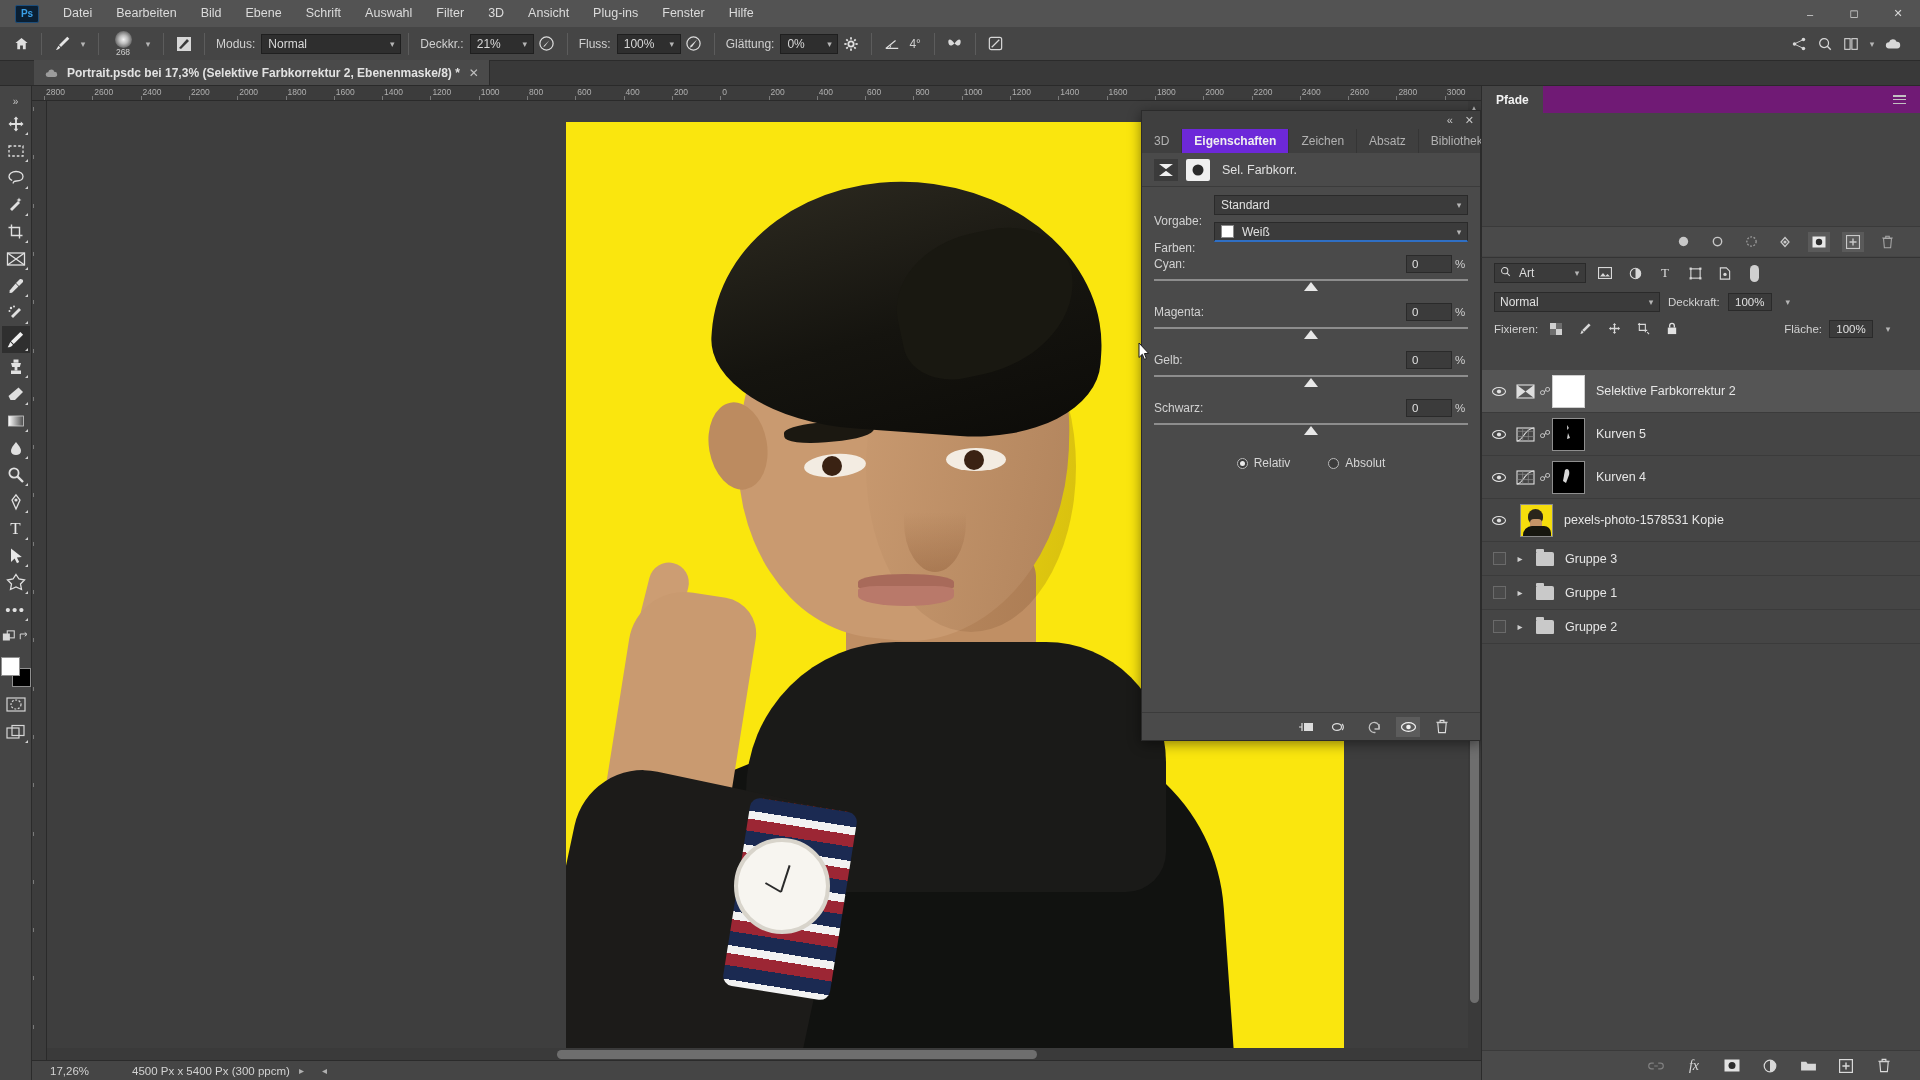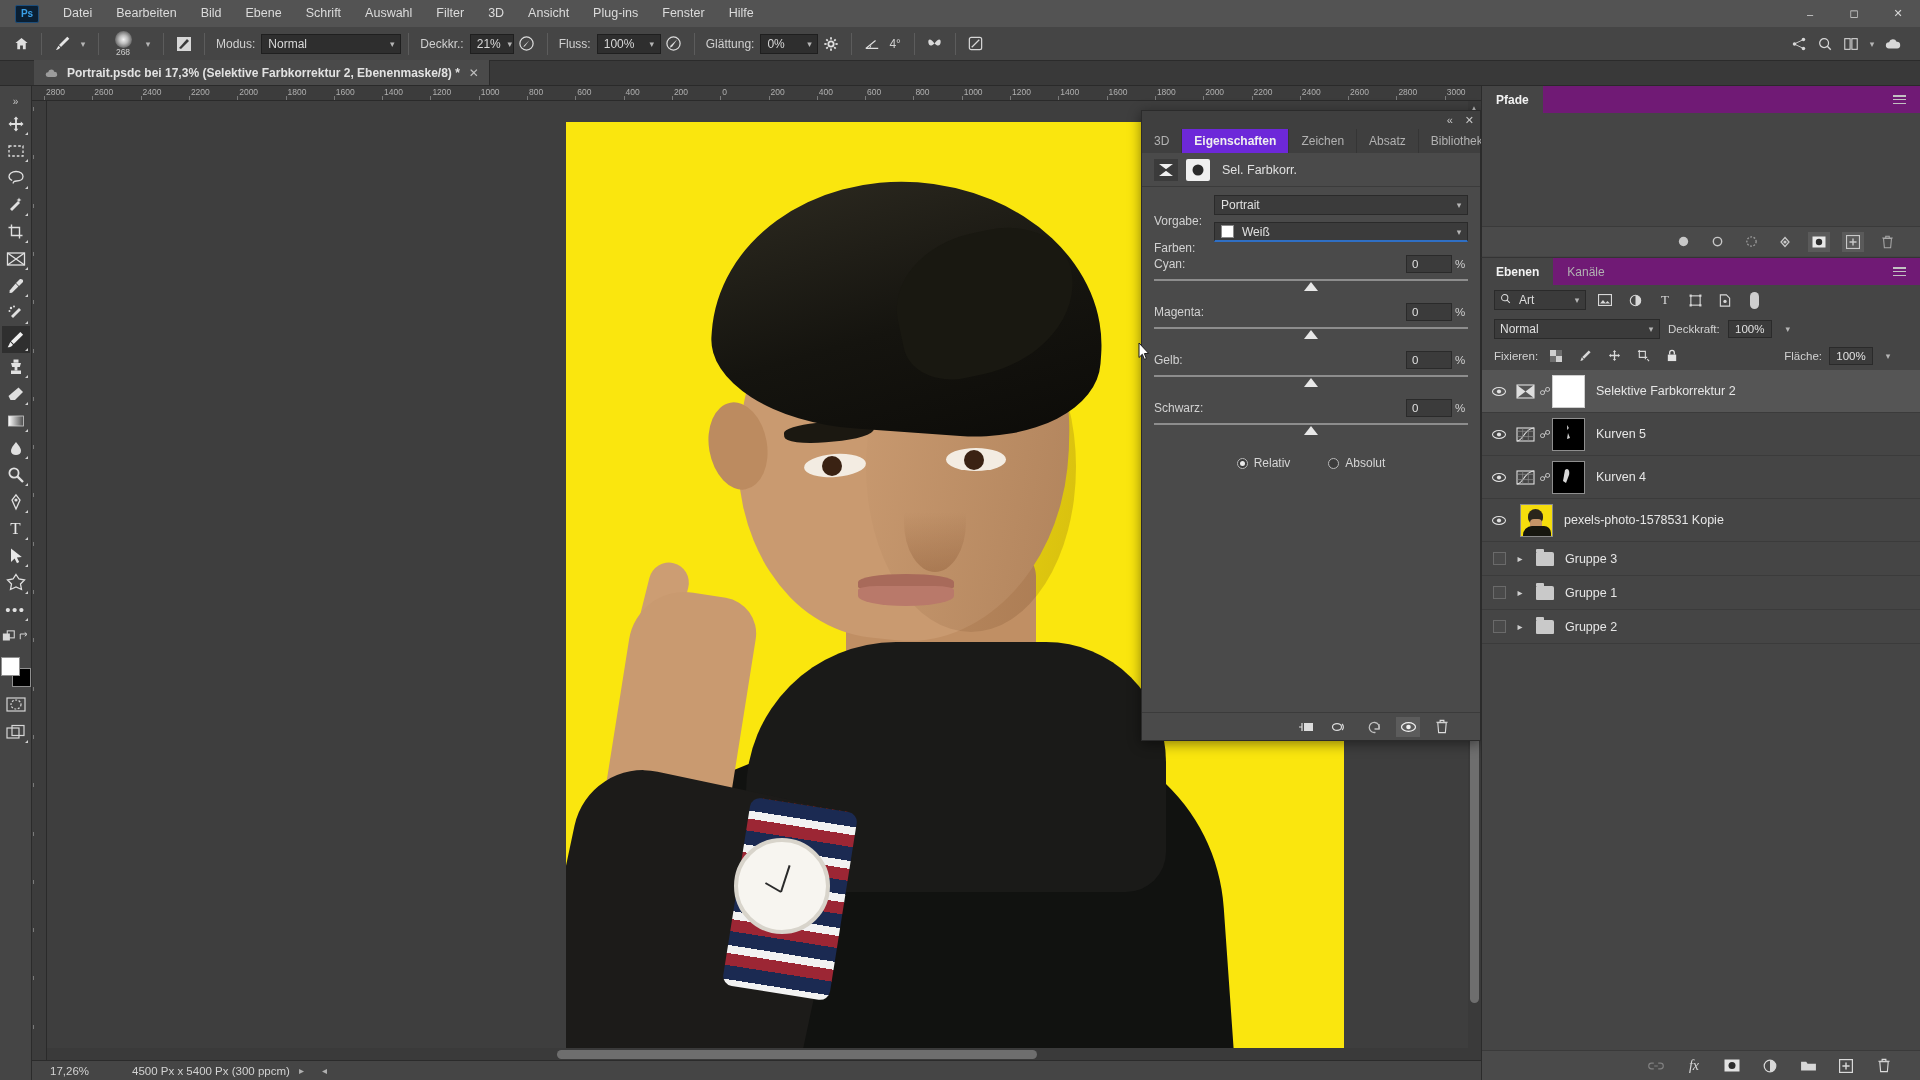--- a/index.html
+++ b/index.html
@@ -310,21 +310,21 @@
         </svg>
     </div>
     <div class="opt-sep"></div>
     <div class="ob-label">Modus:</div>
     <div class="ob-combo" style="width:140px">
       <span>Normal</span>
       <div class="caret">▾</div>
     </div>
     <div class="opt-sep"></div>
     <div class="ob-label">Deckkr.:</div>
-    <div class="ob-combo" style="width:44px">
+    <div class="ob-combo" style="width:64px">
       <span>21%</span>
       <div class="caret">▾</div>
     </div>
     <div class="ob-icon">
       <svg width="17" height="17" viewBox="0 0 18 18">
           <circle cx="9" cy="9" r="7" fill="none" stroke="#dcdcdc" stroke-width="1.3"></circle>
           <path d="M12 5.5 L6.5 11 L5.5 12.8 L7.3 11.8 Z" fill="#dcdcdc"></path>
         </svg>
     </div>
     <div class="opt-sep"></div>
@@ -770,21 +770,21 @@
         <svg width="16" height="16" viewBox="0 0 16 16">
             <circle cx="8" cy="8" r="5.5" fill="#2a2a2a"></circle>
           </svg>
       </div>
       <div class="adjtitle">Sel. Farbkorr.</div>
     </div>
 
     <div class="prow">
       <div class="plabel">Vorgabe:</div>
       <div class="pcombo">
-        <span class="val">Portrait</span>
+        <span class="val">Standard</span>
         <div class="caret">▾</div>
       </div>
     </div>
     <div class="prow" style="margin-top:3px">
       <div class="plabel">Farben:</div>
       <div class="pcombo hl">
         <div class="whitechip"></div>
         <span class="val" style="padding-left:8px">Weiß</span>
         <div class="caret">▾</div>
       </div>
@@ -931,31 +931,20 @@
         <div class="pfi2">
             <svg width="13" height="14" viewBox="0 0 14 16">
               <path d="M2.5 4 H11.5 L10.6 14.5 H3.4 Z" fill="none" stroke="#a8a8a8" stroke-width="1.2"></path>
               <path d="M1 3.5 H13 M5 3.5 V1.5 H9 V3.5" fill="none" stroke="#a8a8a8" stroke-width="1.2"></path>
             </svg>
           </div>
       </div>
     </div>
 
     <div class="layers">
-      <div class="pan-tabs">
-        <div class="pan-tab active">Ebenen</div>
-        <div class="pan-tab">Kanäle</div>
-        <div class="pmenu" style="margin-left:auto;margin-right:8px">
-            <div class="hamb">
-              <i></i>
-              <i></i>
-              <i></i>
-            </div>
-          </div>
-      </div>
 
       <div class="lay-filter">
         <div class="kindsel">
           <span style="padding:0 4px 0 5px">
             <svg width="11" height="11" viewBox="0 0 14 14">
                 <circle cx="6" cy="6" r="4" fill="none" stroke="#dcdcdc" stroke-width="1.3"></circle>
                 <line x1="9" y1="9" x2="12.5" y2="12.5" stroke="#dcdcdc" stroke-width="1.4"></line>
               </svg>
           </span>
           <span class="k">Art</span>

